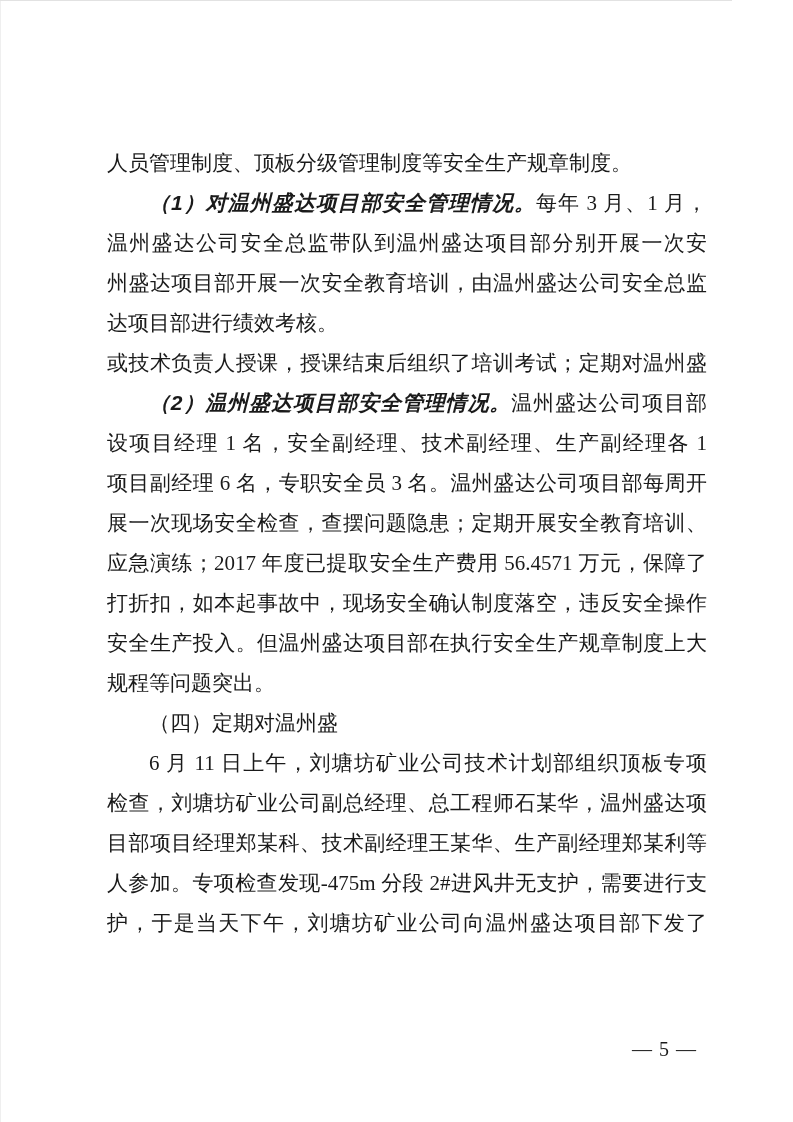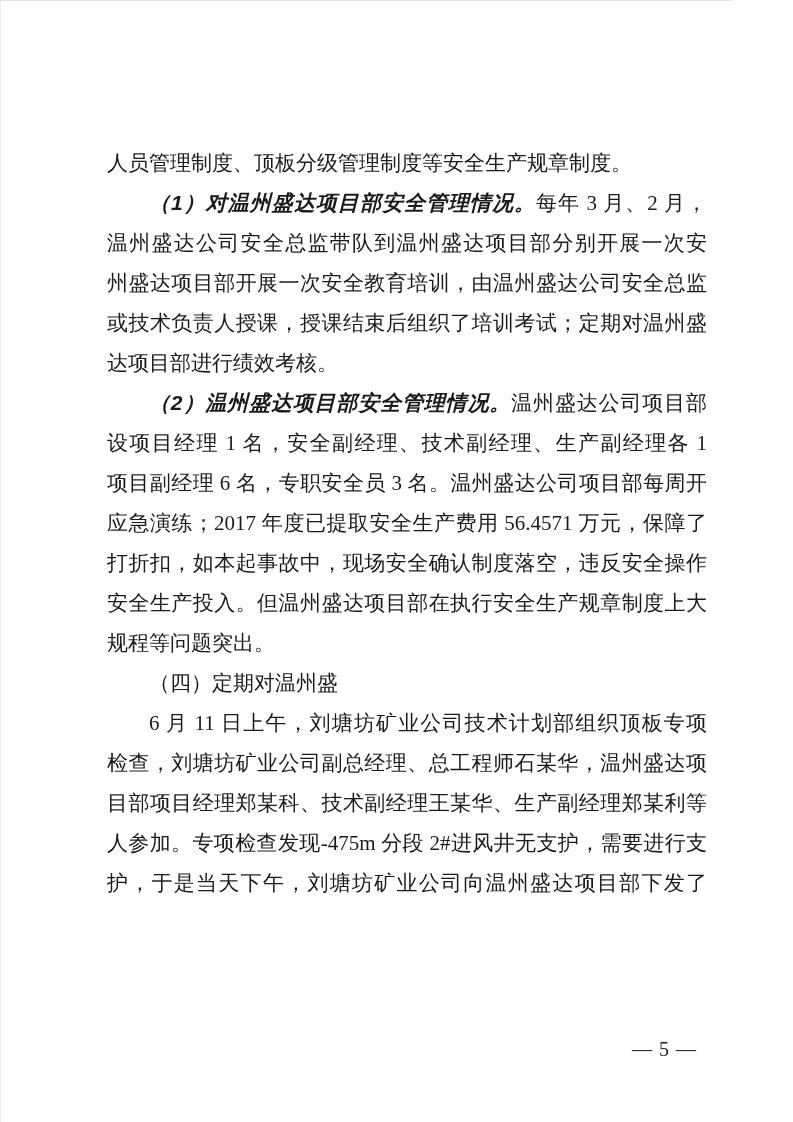--- a/index.html
+++ b/index.html
@@ -59,37 +59,38 @@
 </style>
 </head>
 <body>
 
 <div class="page">
 
   <div class="content">
 
     <div class="ln end"><span>人员管理制度、顶板分级管理制度等安全生产规章制度。</span></div>
 
-    <div class="ln ind"><span class="hei">（1）对温州盛达项目部安全管理情况。</span><span>每年 3 月、2 月，</span></div>
+    <div class="ln ind"><span class="hei">（1）对温州盛达项目部安全管理情况。</span><span>每年 3 月、1 月，</span></div>
 
     <div class="ln"><span>温州盛达公司安全总监带队到温州盛达项目部分别开展一次安</span></div>
 
 
     <div class="ln"><span>州盛达项目部开展一次安全教育培训，由温州盛达公司安全总监</span></div>
 
+    <div class="ln end"><span>达项目部进行绩效考核。</span></div>
+
     <div class="ln"><span>或技术负责人授课，授课结束后组织了培训考试；定期对温州盛</span></div>
-
-    <div class="ln end"><span>达项目部进行绩效考核。</span></div>
 
     <div class="ln ind"><span class="hei">（2）温州盛达项目部安全管理情况。</span><span>温州盛达公司项目部</span></div>
 
     <div class="ln"><span>设项目经理 1 名，安全副经理、技术副经理、生产副经理各 1 名，</span></div>
 
     <div class="ln"><span>项目副经理 6 名，专职安全员 3 名。温州盛达公司项目部每周开</span></div>
 
+    <div class="ln"><span>展一次现场安全检查，查摆问题隐患；定期开展安全教育培训、</span></div>
 
     <div class="ln"><span>应急演练；2017 年度已提取安全生产费用 56.4571 万元，保障了</span></div>
 
     <div class="ln"><span>打折扣，如本起事故中，现场安全确认制度落空，违反安全操作</span></div>
 
     <div class="ln"><span>安全生产投入。但温州盛达项目部在执行安全生产规章制度上大</span></div>
 
     <div class="ln end"><span>规程等问题突出。</span></div>
 
     <div class="ln ind end heading"><span>（四）定期对温州盛</span></div>

